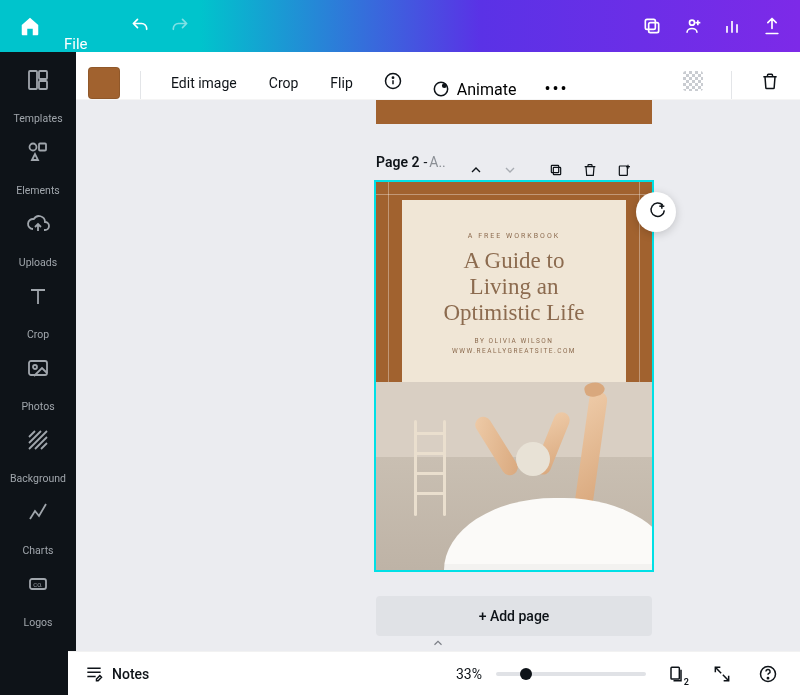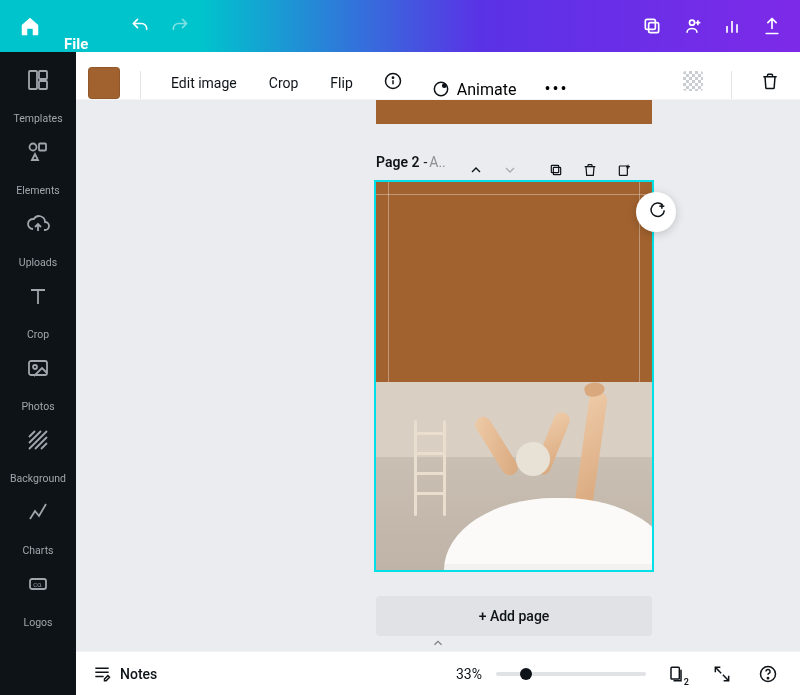--- a/index.html
+++ b/index.html
@@ -2,21 +2,21 @@
 <html><head>
 <meta charset="utf-8">
 <style>
   * { box-sizing: border-box; margin: 0; padding: 0; }
   body { font-family: -apple-system, BlinkMacSystemFont, "Segoe UI", Roboto, sans-serif; background: #ebecf0; width: 800px; height: 695px; overflow: hidden; }
   
   
   .top-header { height: 52px; background: linear-gradient(90deg, #00c4cc 0%, #00c4cc 25%, #5a32e6 60%, #7d2ae8 100%); display: flex; align-items: center; padding: 0 8px; color: #fff; }
   .home-btn { width: 44px; height: 40px; display:flex; align-items:center; justify-content:center; border-radius:6px; }
   .home-btn svg { width: 22px; height: 22px; }
-  .file-btn { font-weight: 700; font-size: 15px; padding: 8px 12px; cursor:pointer;margin-top:36px; }
+  .file-btn { font-weight: 400; font-size: 15px; padding: 8px 12px; cursor:pointer;margin-top:36px; }
   .hdr-icon-btn { width: 40px; height: 40px; display:flex; align-items:center; justify-content:center; cursor:pointer; border-radius:6px; }
   .hdr-icon-btn svg { width: 20px; height: 20px; stroke:#fff; fill:none; stroke-width:2; }
   .hdr-spacer { flex: 1; }
   .undo-redo { display:flex; margin-left: 20px; }
   .redo-dim { opacity: 0.5; }
   
   
   .sidebar { position:absolute; left:0; top:52px; bottom:0; width:76px; background:#0e1318; display:flex; flex-direction:column; align-items:center; padding-top:8px; }
   .side-item { width:76px; height:72px; display:flex; flex-direction:column; align-items:center; justify-content:center; color:#a0a6ac; cursor:pointer; gap:20px; font-size:10.5px; }
   .side-item svg { width:24px; height:24px; }
@@ -78,21 +78,21 @@
   .magic-btn svg{width:20px;height:20px;}
   
   
   .add-page-btn { position:absolute; left:300px; top:496px; width:276px; height:40px; background:#e0e2e6; border-radius:4px; display:flex; align-items:center; justify-content:center; color:#0e1318; font-size:14px; font-weight:500; cursor:pointer; }
   
   
   .scroll-up { position:absolute; left:50%; bottom:0; transform:translateX(-50%); width:60px; height:16px; display:flex; align-items:center; justify-content:center; cursor:pointer; }
   .scroll-up svg {width:14px;height:14px;}
   
   
-  .bottom-bar { position:absolute; left:76px; right:0; bottom:0; height:44px; background:#fff; display:flex; align-items:center; padding:0 16px; gap:14px; border-top:1px solid rgba(0,0,0,.05);}
+  .bottom-bar { position:absolute; left:68px; right:0; bottom:0; height:44px; background:#fff; display:flex; align-items:center; padding:0 16px; gap:14px; border-top:1px solid rgba(0,0,0,.05);}
   .notes-btn { display:flex; align-items:center; gap:8px; cursor:pointer; font-size:14px; color:#0e1318; font-weight:500;}
   .notes-btn svg{width:20px;height:20px;}
   .bb-spacer{flex:1;}
   .zoom-pct{font-size:14px;color:#0e1318;}
   .zoom-track{position:relative;width:150px;height:4px;background:#e0e2e6;border-radius:2px;}
   .zoom-thumb{position:absolute;left:20%;top:50%;width:12px;height:12px;border-radius:50%;background:#0e1318;transform:translate(-50%,-50%);}
   .bb-icon{width:32px;height:32px;display:flex;align-items:center;justify-content:center;cursor:pointer;border-radius:4px;}
   .bb-icon svg{width:20px;height:20px;}
   .page-count-badge{position:relative;}
   .page-count-badge .num{position:absolute;right:3px;bottom:3px;font-size:9px;color:#0e1318;font-weight:600;}
@@ -286,20 +286,32 @@
         </svg>
       </div>
   </div>
 
   <div class="page2">
     <div class="guide-v1"></div>
     <div class="guide-v2"></div>
     <div class="guide-h1"></div>
     <div class="guide-h2"></div>
 
+    <div class="cream-box">
+      <div class="eyebrow">A FREE WORKBOOK</div>
+      <div class="title">
+        <span>A Guide to</span><br>
+        <span>Living an</span><br>
+        <span>Optimistic Life</span>
+      </div>
+      <div class="byline">
+        <span>BY OLIVIA WILSON</span><br>
+        <span>WWW.REALLYGREATSITE.COM</span>
+      </div>
+    </div>
 
     <div class="photo">
       <div class="ladder">
         <div class="rail r1"></div>
           <div class="rail r2"></div>
         <div class="rung" style="top:12px"></div>
           <div class="rung" style="top:32px"></div>
         <div class="rung" style="top:52px"></div>
           <div class="rung" style="top:72px"></div>
       </div>

